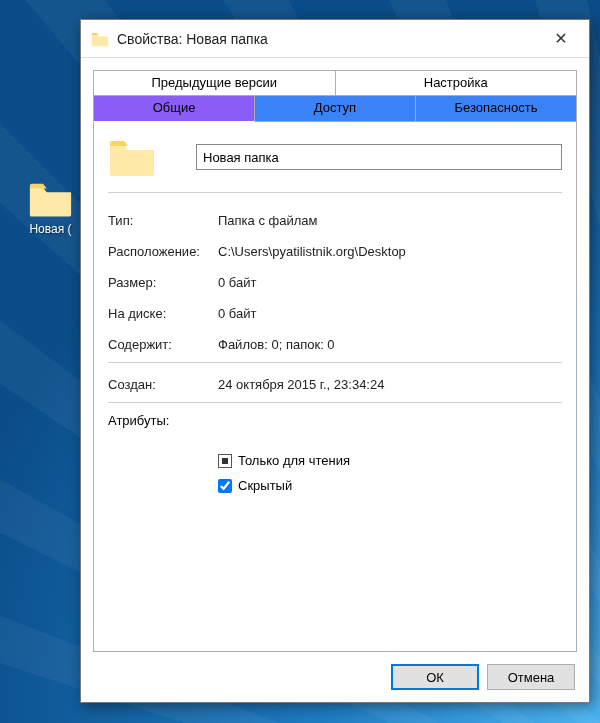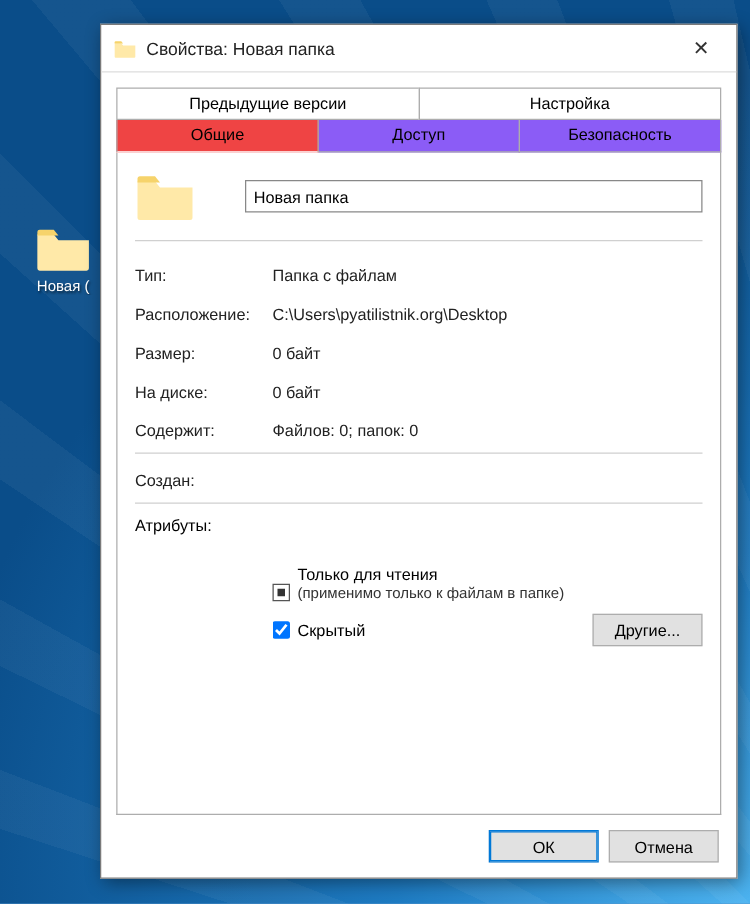--- a/index.html
+++ b/index.html
@@ -89,30 +89,30 @@
   }
   .tab-row {
     display: flex;
   }
   .tab {
     flex: 1;
     border: 1px solid #adadad;
     text-align: center;
     padding: 4px 0;
     font-size: 13px;
-    background: #8b5cf6;
+    background: #3b82f6;
     cursor: pointer;
     margin-left: -1px;
     height: 26px;
     line-height: 16px;
   }
   .tab-row .tab:first-child { margin-left:0; }
   .tab.row2 { border-top: none; }
   .tab.active {
-    background: #ef4444;
+    background: #8b5cf6;
     border-bottom-color: #fff;
     position: relative;
     z-index: 2;
     text-align: center;
   }
   .tab.row1 { background:#fff; }
 
   .tab-panel {
     border: 1px solid #adadad;
     border-top: none;
@@ -267,39 +267,38 @@
         <span class="lbl">На диске:</span>
         <span class="val">0 байт</span>
       </div>
       <div class="prop-row">
         <span class="lbl">Содержит:</span>
         <span class="val">Файлов: 0; папок: 0</span>
       </div>
       <hr class="sep">
       <div class="prop-row">
         <span class="lbl">Создан:</span>
+        <span class="val">24 октября 2015 г., 23:34:24</span>
       </div>
       <hr class="sep">
 
       <div class="attr-block">
         <span class="lbl">Атрибуты:</span>
         <div class="attr-right">
           <div class="chk-row">
             <input type="checkbox" class="indet" style="">
             <div>
               <div>Только для чтения</div>
-              <div class="sub">(применимо только к файлам в папке)</div>
             </div>
           </div>
           <div class="other-row">
             <label class="hidden-chk">
               <input type="checkbox" checked="" style="">
               <span>Скрытый</span>
             </label>
-            <button class="win-btn">Другие...</button>
           </div>
         </div>
       </div>
     </div>
   </div>
 
   <div class="dialog-footer">
     <button class="win-btn default">ОК</button>
     <button class="win-btn">Отмена</button>
   </div>

